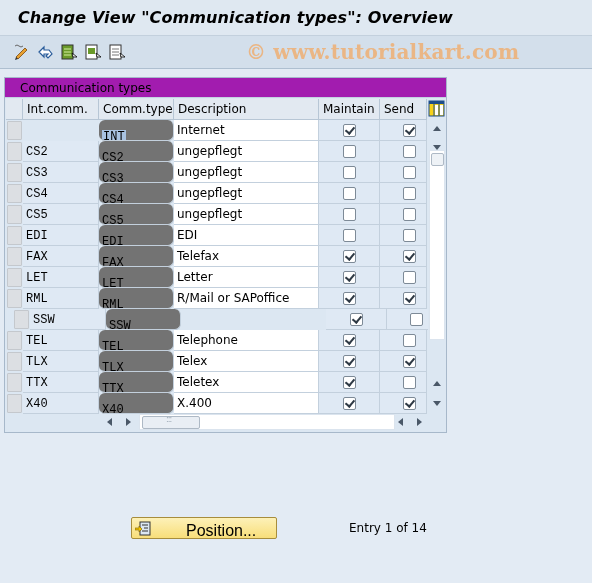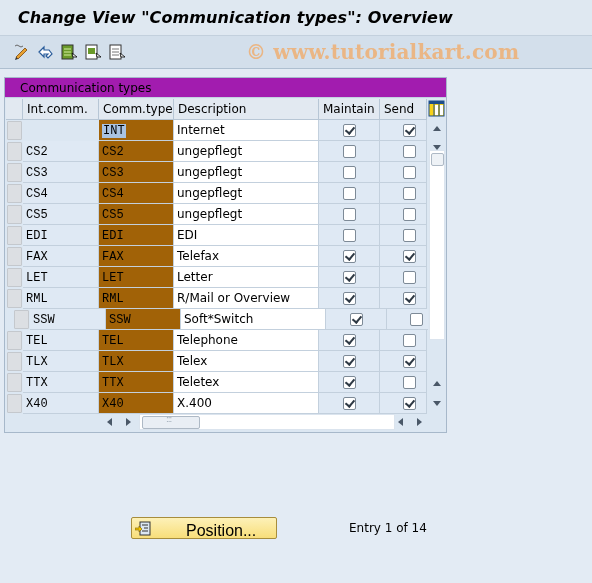--- a/index.html
+++ b/index.html
@@ -17,21 +17,21 @@
   .panel-title { position: absolute; left: 0; top: 0; width: 441px; height: 20px; background: #a21caf; border-bottom: 1px solid #c4d2e0; }
   .panel-title span { position: absolute; left: 15px; top: 3px; font-size: 12px; color: #000; }
 
   .grid { position: absolute; left: 1px; top: 21px; }
   .hdr { position: absolute; top: 0; height: 21px; background: #e2e9f1; border-right: 1px solid #b7c6d5; border-bottom: 1px solid #b7c6d5; font-size: 12px; padding: 3px 0 0 4px; white-space: nowrap; overflow: hidden; }
   .sel-hdr { position: absolute; left: 0; top: 0; width: 17px; height: 21px; background: #e2e9f1; border-right: 1px solid #b7c6d5; border-bottom: 1px solid #b7c6d5; }
   .row { position: absolute; left: 0; height: 21px; }
   .rowsel { position: absolute; left: 1px; top: 1px; width: 15px; height: 19px; background: #dcdfe3; border: 1px solid #c4c8cd; border-radius: 1px; cursor: pointer; }
   .cell { position: absolute; top: 0; height: 21px; border-right: 1px solid #c3d0dd; border-bottom: 1px solid #c3d0dd; font-size: 12px; padding: 3px 0 0 3px; white-space: nowrap; overflow: hidden; }
   .cell.key { background: #dfe9f4; font-family: "Liberation Mono", monospace; font-size: 12px; padding-top: 4px; }
-  .cell.inp { background: #a16207; font-family: "Liberation Mono", monospace; font-size: 12px; padding-top: 4px; }
+  .cell.inp { background: #737373; font-family: "Liberation Mono", monospace; font-size: 12px; padding-top: 10px; border-radius: 6px; }
   .cell.desc { background: #ffffff; }
   .cell.chk { background: #dfe9f4; }
   .cbox { position: absolute; top: 4px; width: 13px; height: 13px; background: #fff; border: 1px solid #7d8a97; border-radius: 2px; cursor: pointer; }
   .cbox.on::after { content: ""; position: absolute; left: 3px; top: 0px; width: 4px; height: 7px; border-right: 2px solid #2f3a45; border-bottom: 2px solid #2f3a45; transform: rotate(40deg); }
   .selected-text { background: #a9c3e2; padding: 0 1px; }
 
   .vscroll-area { position: absolute; left: 423px; top: 42px; width: 18px; height: 294px; background: #dce7f2; }
   .sbtn { position: absolute; width: 14px; height: 14px; cursor: pointer; }
   .tri-up { width: 0; height: 0; border-left: 4px solid transparent; border-right: 4px solid transparent; border-bottom: 5px solid #4a5868; position: absolute; left: 3px; top: 4px; }
   .tri-dn { width: 0; height: 0; border-left: 4px solid transparent; border-right: 4px solid transparent; border-top: 5px solid #4a5868; position: absolute; left: 3px; top: 5px; }
@@ -203,33 +203,32 @@
           <span class="cbox on" aria-checked="true" style="left: 24px;"></span>
         </div>
         <div class="cell chk" style="left: 374px; width: 47px;">
           <span class="cbox" aria-checked="false" style="left: 23px;"></span>
         </div>
       </div>
       <div class="row" style="top: 189px; width: 421px;">
         <div class="rowsel"></div>
         <div class="cell key" style="left: 17px; width: 76px;"><span>RML</span></div>
         <div class="cell inp" style="left: 93px; width: 75px;"><span>RML</span></div>
-        <div class="cell desc" style="left: 168px; width: 145px;"><span>R/Mail or Overview</span></div>
+        <div class="cell desc" style="left: 168px; width: 145px;"><span>R/Mail or SAPoffice</span></div>
         <div class="cell chk" style="left: 313px; width: 61px;">
           <span class="cbox on" aria-checked="true" style="left: 24px;"></span>
         </div>
         <div class="cell chk" style="left: 374px; width: 47px;">
           <span class="cbox on" aria-checked="true" style="left: 23px;"></span>
         </div>
       </div>
       <div class="row" style="top: 210px; width: 357px; margin-left: 7px;">
         <div class="rowsel"></div>
         <div class="cell key" style="left: 17px; width: 76px;"><span>SSW</span></div>
         <div class="cell inp" style="left: 93px; width: 75px;"><span>SSW</span></div>
-        <div class="cell desc" style="left: 168px; width: 145px;"><span>Soft*Switch</span></div>
         <div class="cell chk" style="left: 313px; width: 61px;">
           <span class="cbox on" aria-checked="true" style="left: 24px;"></span>
         </div>
         <div class="cell chk" style="left: 374px; width: 47px;">
           <span class="cbox" aria-checked="false" style="left: 23px;"></span>
         </div>
       </div>
       <div class="row" style="top: 231px; width: 421px;">
         <div class="rowsel"></div>
         <div class="cell key" style="left: 17px; width: 76px;"><span>TEL</span></div>

